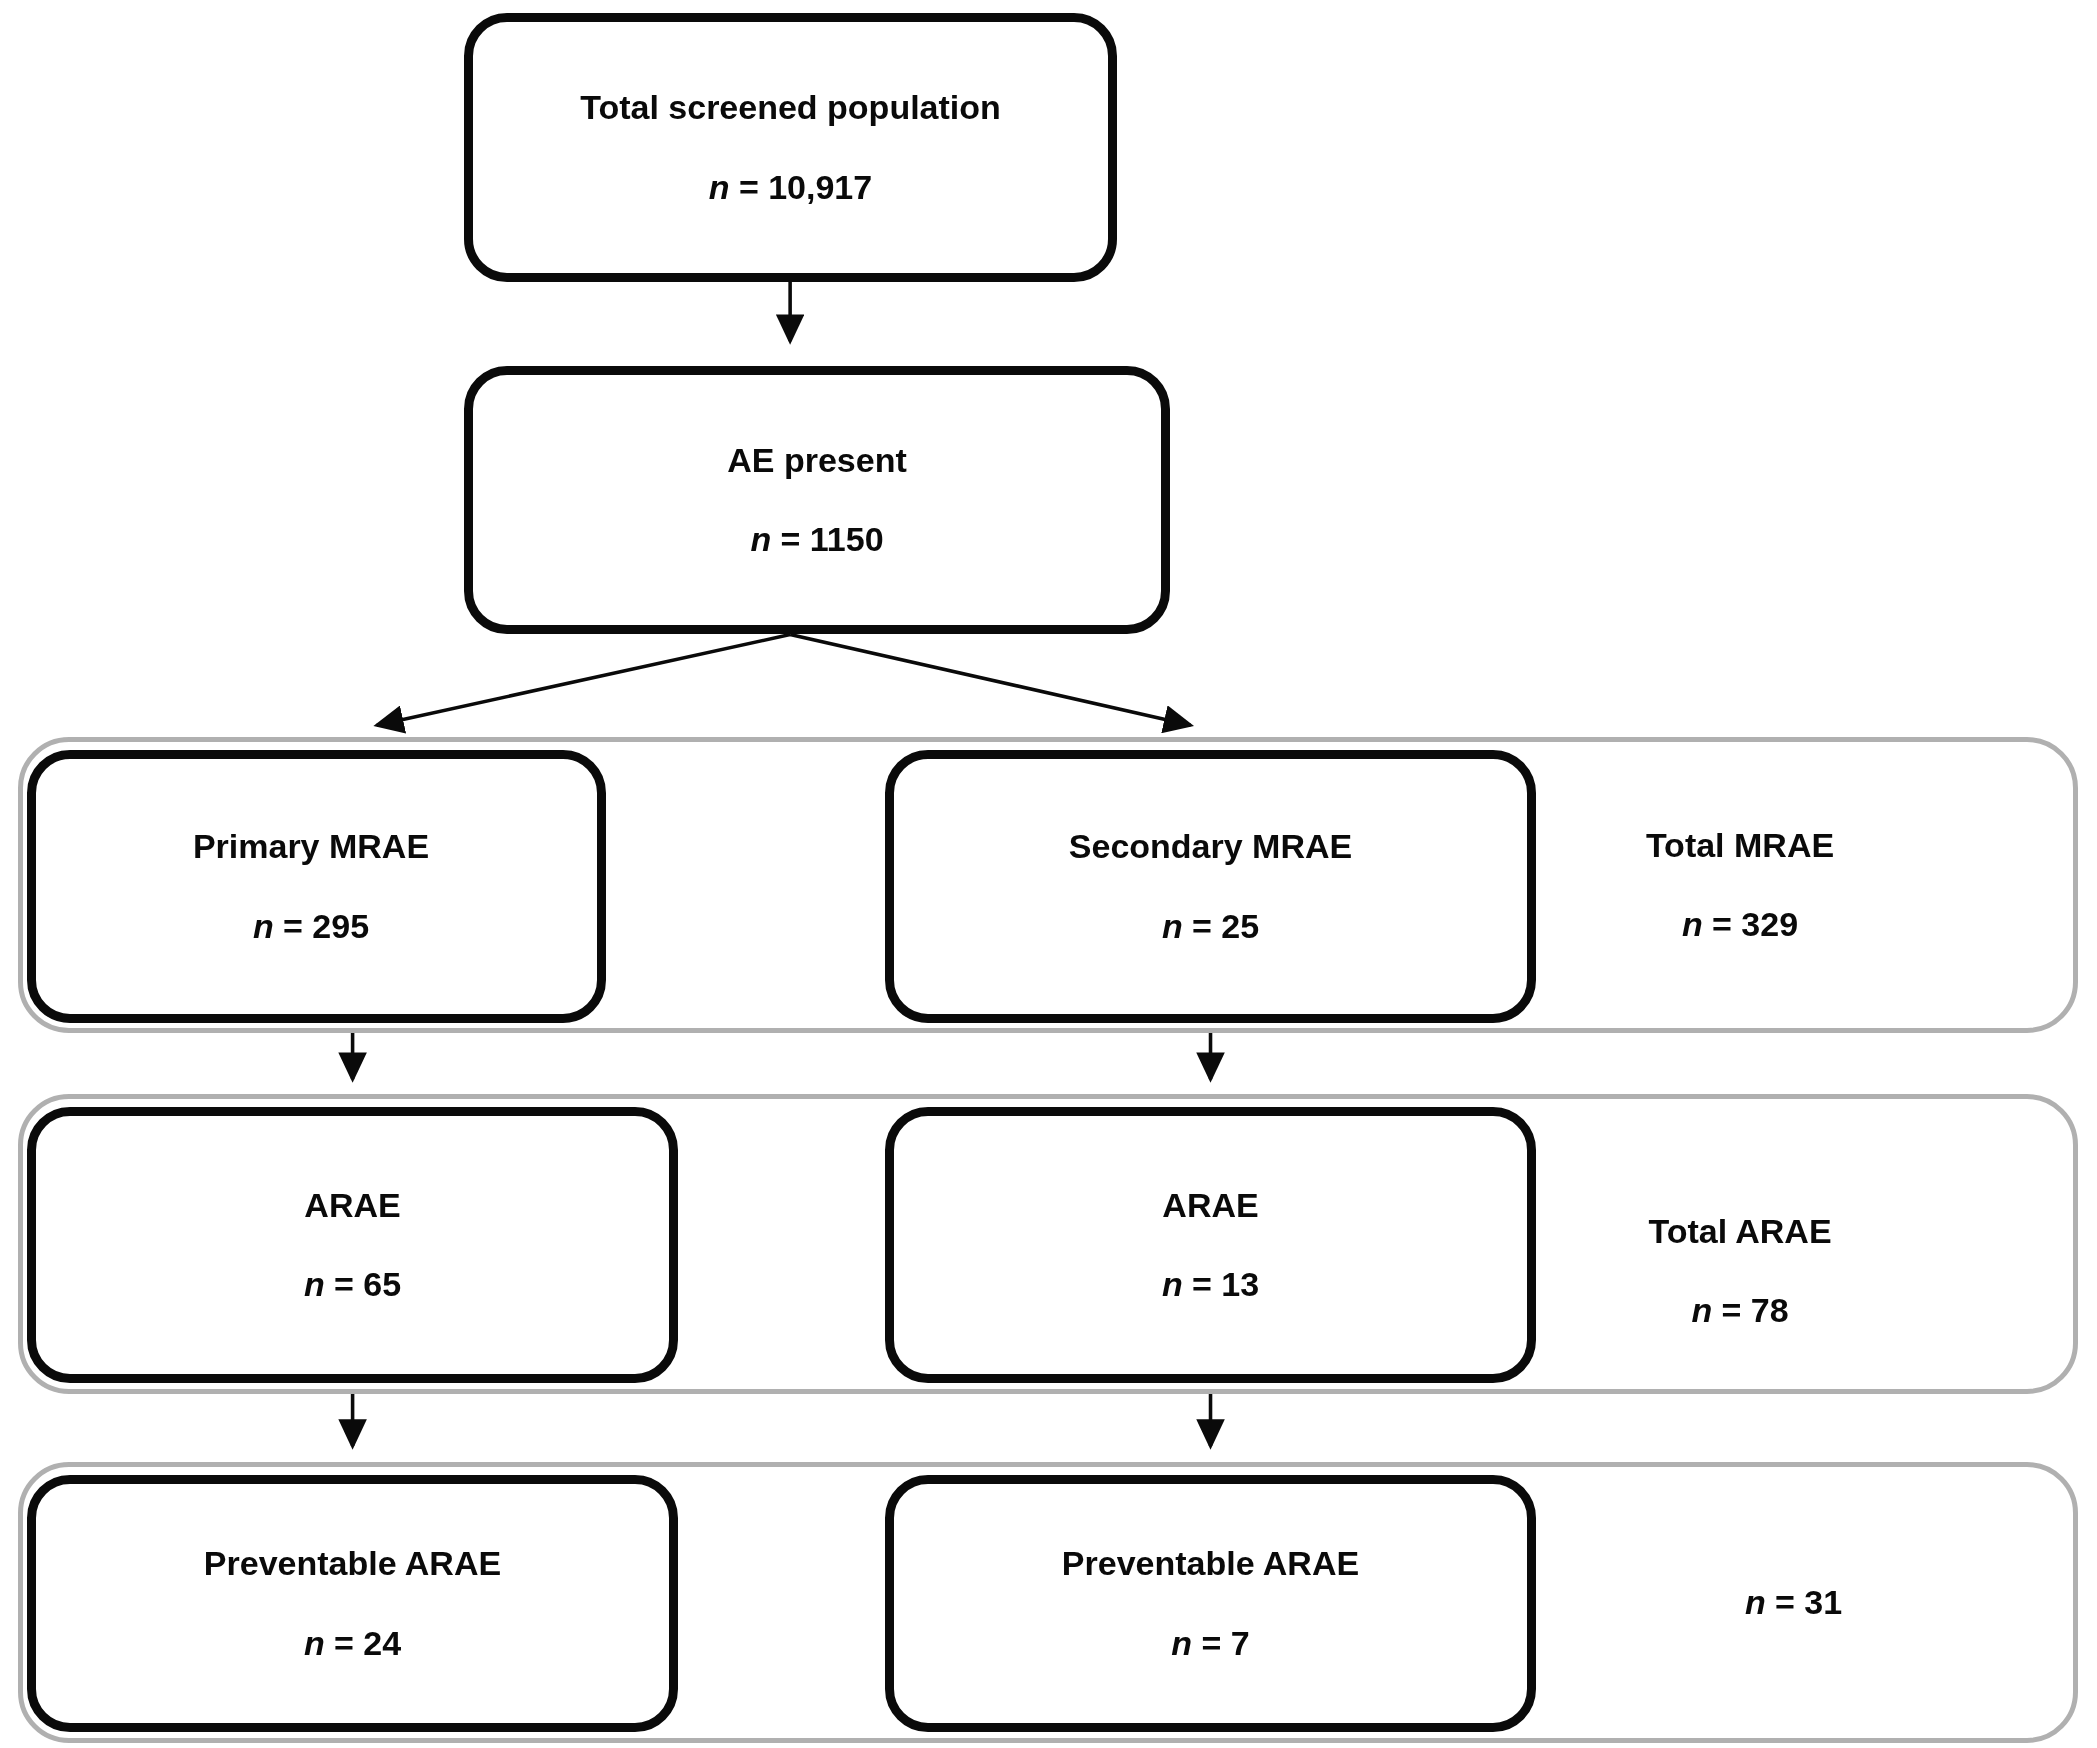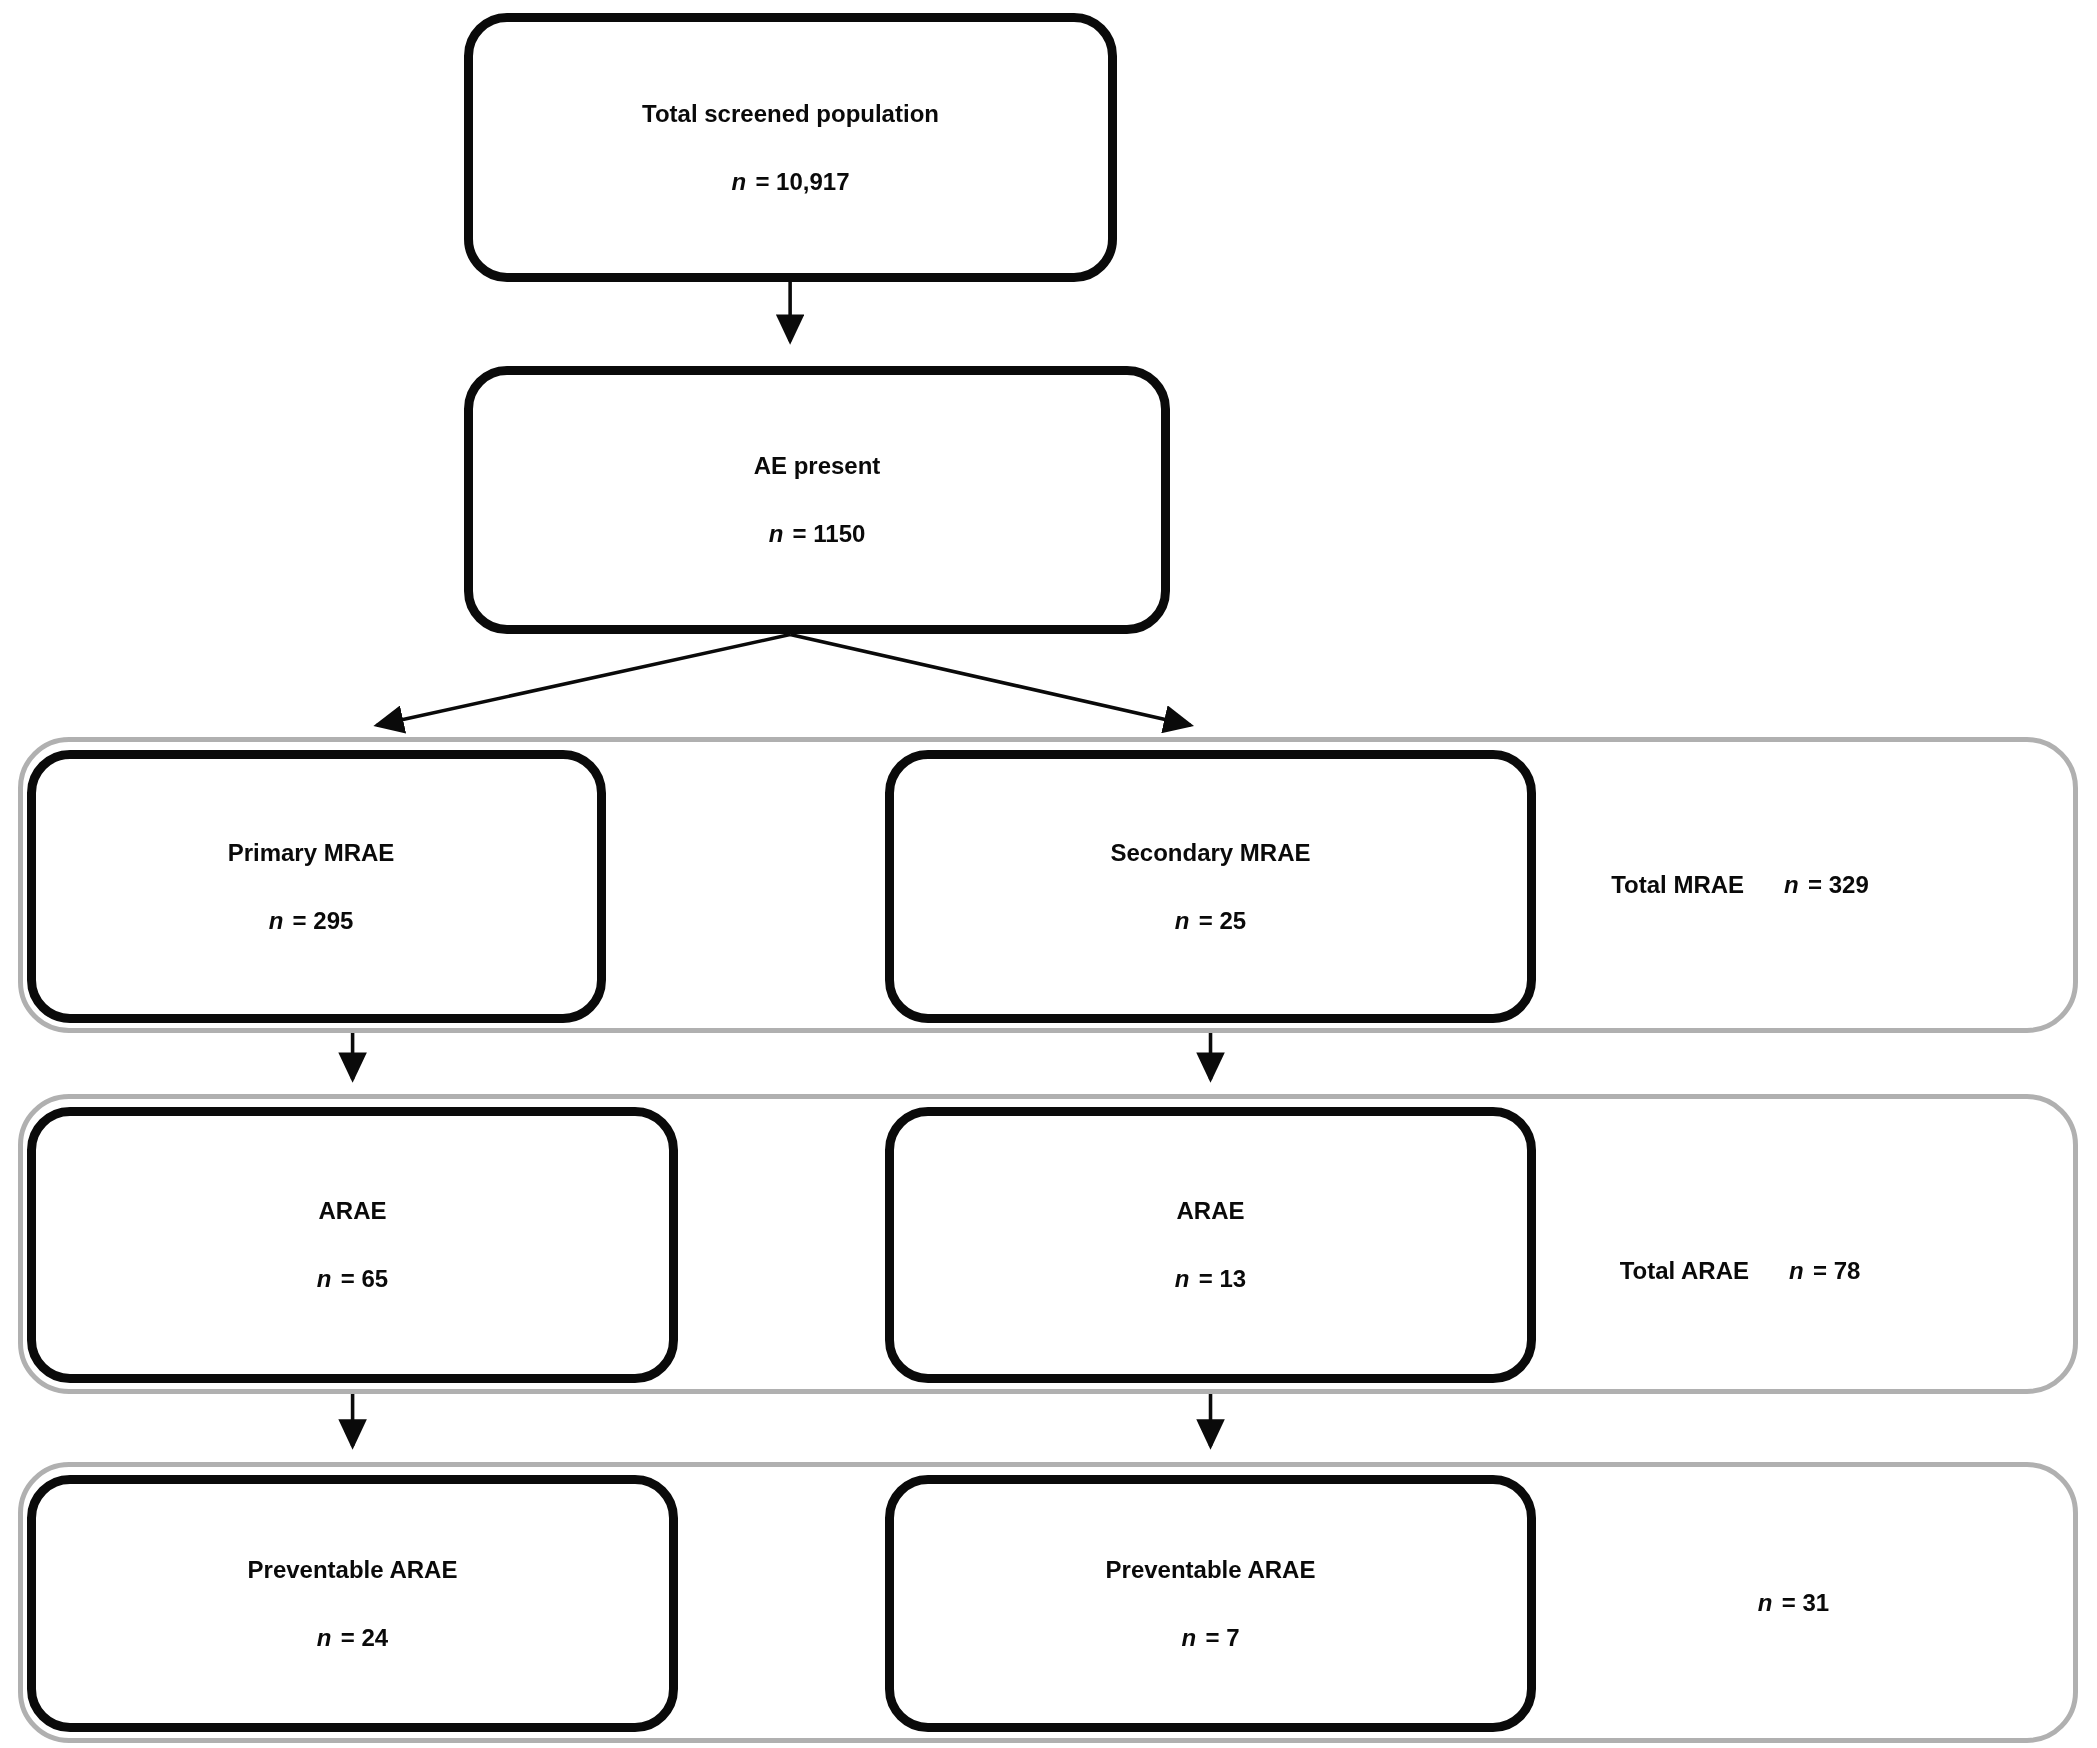--- a/index.html
+++ b/index.html
@@ -48,27 +48,27 @@
     justify-content:center;
     align-items:center;
     gap:40px;
     padding:7.1px 17px;
   }
   .total-label{
     position:absolute;
     top:0;
     height:100%;
     display:flex;
-    flex-direction:row;
+    flex-direction:column;
     justify-content:center;
     align-items:center;
     gap:40px;
   }
   .node-title,.count{
-    font-size:24px;
+    font-size:34px;
     font-weight:700;
     line-height:1.15;
     text-align:center;
     white-space:nowrap;
   }
   .count{display:flex;gap:9.3px;justify-content:center;align-items:baseline;}
   .nvar{font-style:italic;}
 </style>
 </head>
 <body>

